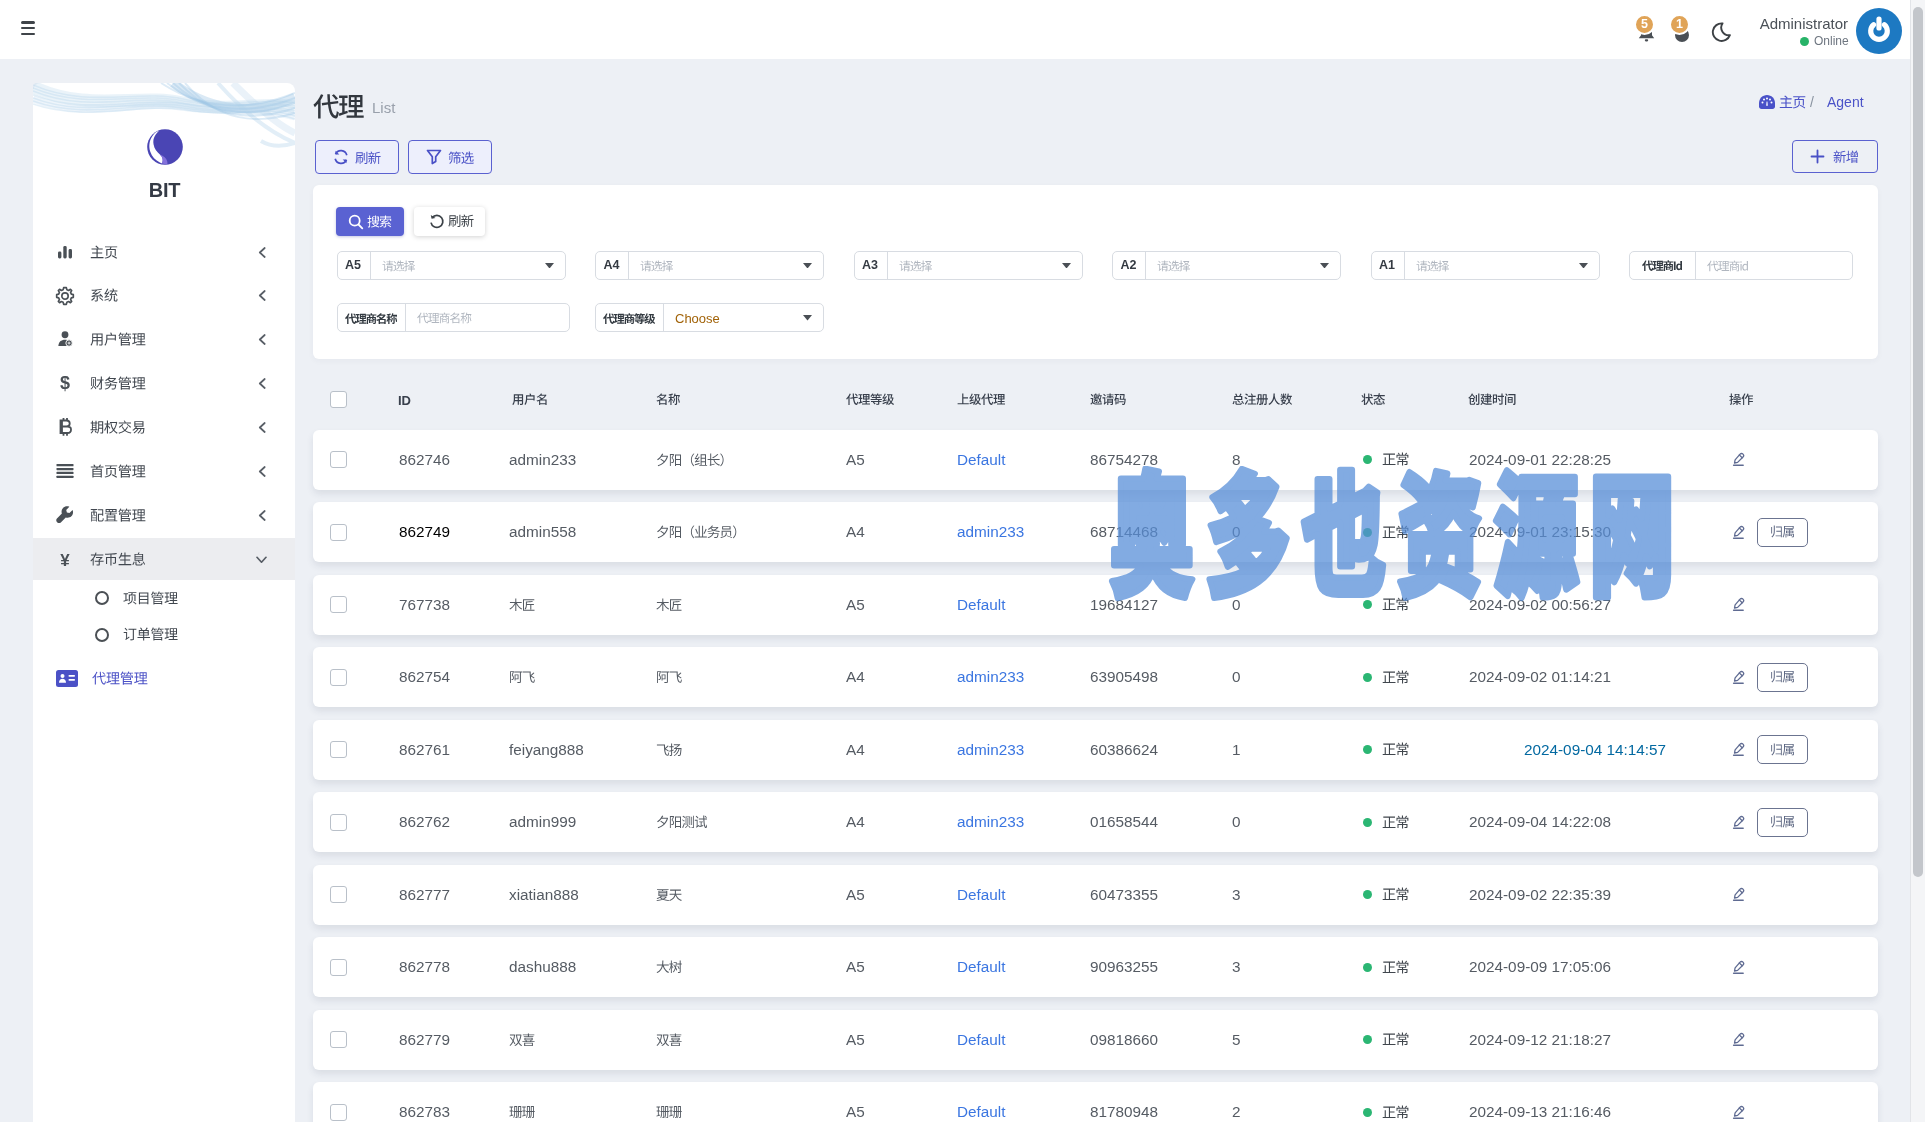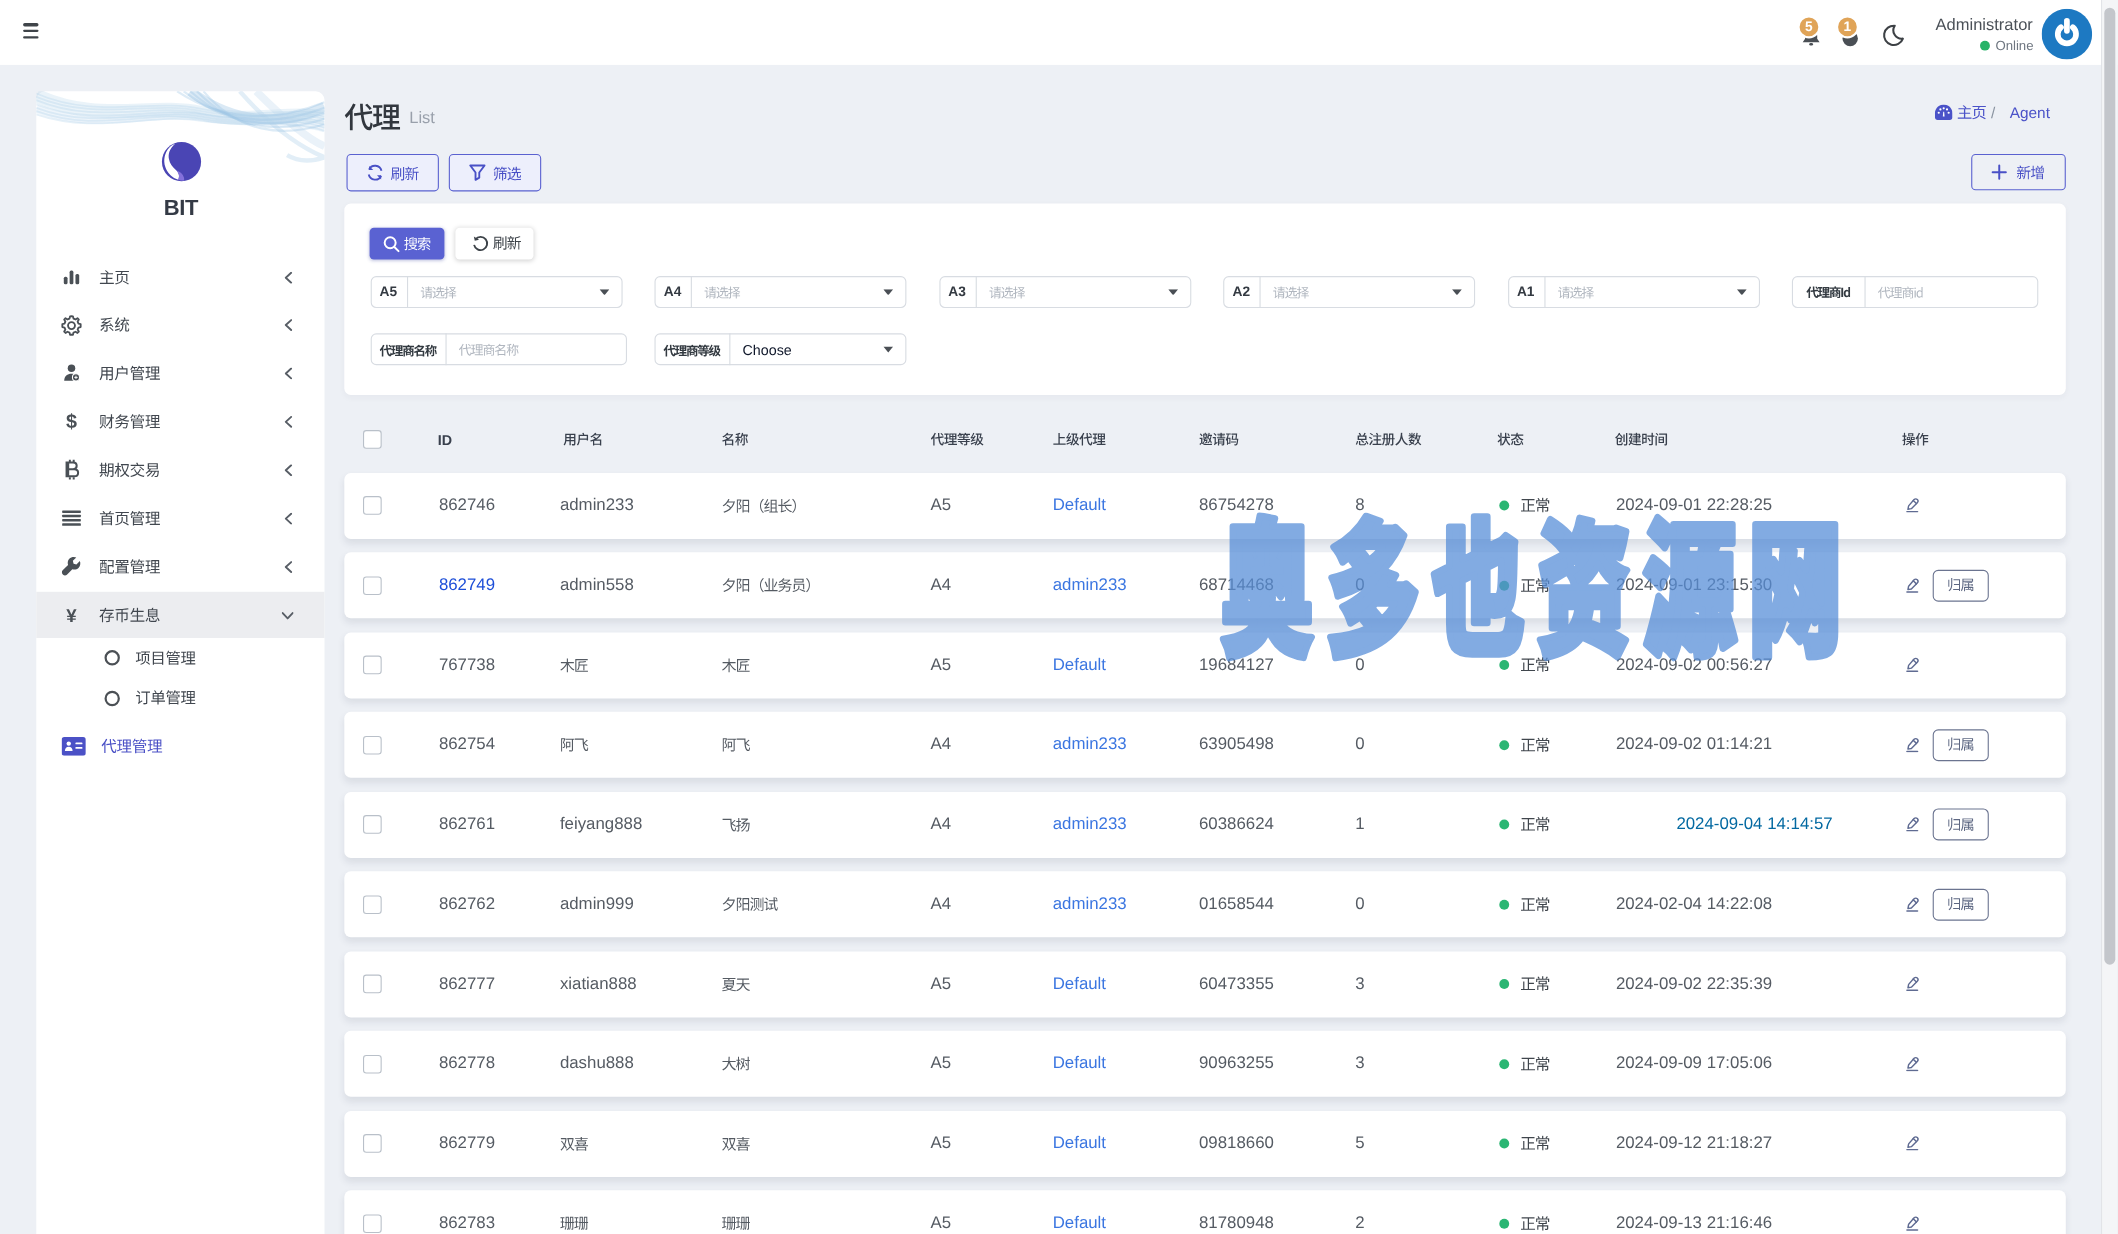--- a/index.html
+++ b/index.html
@@ -303,21 +303,21 @@
       <path transform="translate(0.0,10.0)" d="M8.2 -9C8.8 -8.4 9.4 -7.6 9.7 -7.1L10.8 -7.8C10.5 -8.3 9.8 -9.1 9.2 -9.6ZM6 -9.5C6 -8.3 6.1 -7.2 6.2 -6.1L3.9 -5.8L4.1 -4.5L6.3 -4.8C6.7 -1.3 7.6 0.8 9.6 1C10.2 1 10.8 0.5 11.1 -1.7C10.9 -1.8 10.3 -2.2 10 -2.5C9.9 -1.2 9.8 -0.6 9.5 -0.7C8.6 -0.8 8 -2.5 7.7 -5L11 -5.5L10.8 -6.8L7.5 -6.3C7.5 -7.3 7.4 -8.4 7.4 -9.5ZM3.2 -9.6C2.5 -7.9 1.3 -6.2 0.1 -5.1C0.3 -4.8 0.7 -4.1 0.9 -3.7C1.3 -4.1 1.7 -4.5 2.1 -5V1H3.5V-7.1C3.9 -7.8 4.3 -8.5 4.5 -9.2Z M16.2 -6H17.3V-5H16.2ZM18.5 -6H19.6V-5H18.5ZM16.2 -8H17.3V-7.1H16.2ZM18.5 -8H19.6V-7.1H18.5ZM14.1 -0.6V0.7H21.4V-0.6H18.6V-1.7H21V-2.9H18.6V-3.9H20.9V-9.2H14.9V-3.9H17.2V-2.9H14.8V-1.7H17.2V-0.6ZM10.6 -1.4 10.9 -0C12 -0.4 13.4 -0.8 14.6 -1.3L14.4 -2.6L13.3 -2.2V-4.5H14.3V-5.7H13.3V-7.8H14.5V-9H10.7V-7.8H12V-5.7H10.8V-4.5H12V-1.8Z M29.6 -5V-3.6C29.2 -4 28.4 -4.5 27.8 -5ZM25.4 -9.4 25.8 -8.6H21.2V-7.4H24.3L23.6 -7.2C23.8 -6.9 24 -6.4 24.1 -6.1H21.8V1H23.1V-5H25.1C24.6 -4.5 23.8 -4 23.1 -3.7C23.3 -3.4 23.5 -2.8 23.6 -2.5L24 -2.8V0.1H25.2V-0.4H28.5V-3C28.7 -2.8 28.8 -2.7 28.9 -2.6L29.6 -3.3V-0.3C29.6 -0.1 29.6 -0 29.4 -0C29.2 -0 28.5 -0 28 -0C28.1 0.2 28.3 0.7 28.4 1C29.3 1 29.9 1 30.3 0.8C30.7 0.6 30.9 0.4 30.9 -0.3V-6.1H28.5C28.7 -6.4 29 -6.8 29.2 -7.2L28 -7.4H31.4V-8.6H27.3C27.2 -9 27 -9.4 26.8 -9.7ZM24.7 -6.1 25.5 -6.3C25.4 -6.6 25.1 -7.1 24.9 -7.4H27.7C27.6 -7 27.4 -6.5 27.1 -6.1ZM26.8 -4.3C27.2 -4 27.8 -3.6 28.2 -3.2H24.6C25.1 -3.6 25.7 -4.1 26 -4.5L25.1 -5H27.4ZM25.2 -2.2H27.4V-1.3H25.2Z M33.6 -5.7C34 -5.4 34.5 -5 35 -4.6C33.8 -4 32.5 -3.6 31.2 -3.3C31.5 -3 31.8 -2.4 31.9 -2.1C32.5 -2.2 33.1 -2.3 33.6 -2.5V1H35V0.5H39.3V1H40.7V-4.1H37C38.6 -5.1 39.9 -6.4 40.7 -8.1L39.7 -8.6L39.5 -8.6H36.1C36.4 -8.8 36.6 -9.1 36.8 -9.4L35.3 -9.7C34.6 -8.7 33.3 -7.5 31.4 -6.7C31.7 -6.5 32.2 -6 32.4 -5.6C33.4 -6.1 34.2 -6.7 34.9 -7.3H38.6C38 -6.5 37.2 -5.8 36.3 -5.3C35.8 -5.7 35.2 -6.2 34.7 -6.5ZM39.3 -0.7H35V-2.9H39.3Z M46.7 -5.1C46.5 -3.7 46.1 -2.3 45.5 -1.5C45.8 -1.3 46.3 -1 46.6 -0.8C47.2 -1.8 47.7 -3.3 47.9 -4.9ZM50 -4.9C50.5 -3.6 50.9 -2 51 -0.9L52.3 -1.3C52.1 -2.4 51.7 -4 51.2 -5.2ZM47.1 -9.7C46.9 -8.4 46.4 -7 45.8 -6.1V-6.5H44.5V-8.1C45 -8.2 45.5 -8.4 46 -8.5L45.3 -9.6C44.3 -9.2 42.9 -8.9 41.7 -8.7C41.8 -8.4 42 -7.9 42 -7.6C42.4 -7.7 42.8 -7.8 43.2 -7.8V-6.5H41.7V-5.2H43.1C42.7 -4.1 42 -2.9 41.4 -2.1C41.6 -1.8 41.9 -1.3 42 -0.9C42.5 -1.5 42.9 -2.3 43.2 -3.1V1H44.5V-3.6C44.8 -3.1 45 -2.7 45.2 -2.3L45.9 -3.4C45.7 -3.7 44.8 -4.7 44.5 -4.9V-5.2H45.8V-5.7C46.1 -5.6 46.5 -5.3 46.7 -5.1C47 -5.6 47.4 -6.3 47.7 -7H48.4V-0.5C48.4 -0.3 48.3 -0.3 48.2 -0.3C48 -0.3 47.5 -0.3 47 -0.3C47.2 0 47.4 0.6 47.5 1C48.2 1 48.8 0.9 49.2 0.7C49.6 0.5 49.7 0.2 49.7 -0.5V-7H50.7C50.5 -6.7 50.3 -6.3 50.2 -6L51.4 -5.7C51.7 -6.4 52 -7.3 52.3 -8.1L51.4 -8.3L51.2 -8.3H48.1C48.2 -8.7 48.3 -9 48.4 -9.4Z" fill="#333a41"></path>
     </svg></div>
 <div style="position:absolute;left:417.0px;top:312.1px;line-height:0"><svg width="55" height="14" viewBox="0 0 55 14">
       <path transform="translate(0.0,10.4)" d="M8.4 -9.2C9.1 -8.6 10 -7.8 10.3 -7.3L11 -7.8C10.6 -8.3 9.8 -9.1 9.1 -9.7ZM6.5 -9.7C6.5 -8.5 6.6 -7.3 6.7 -6.2L3.8 -5.9L4 -5L6.8 -5.4C7.2 -1.7 8.2 0.8 10.1 0.9C10.8 1 11.2 0.4 11.5 -1.7C11.3 -1.8 10.9 -2 10.8 -2.2C10.6 -0.8 10.5 -0.1 10.1 -0.1C8.9 -0.2 8.1 -2.4 7.7 -5.5L11.3 -5.9L11.1 -6.8L7.6 -6.3C7.5 -7.4 7.4 -8.5 7.4 -9.7ZM3.7 -9.8C2.9 -7.9 1.6 -6.1 0.2 -5C0.4 -4.8 0.7 -4.3 0.8 -4.1C1.3 -4.6 1.8 -5.2 2.3 -5.8V0.9H3.3V-7.1C3.7 -7.9 4.2 -8.7 4.5 -9.5Z M16.4 -6.4H18.2V-4.8H16.4ZM19 -6.4H20.8V-4.8H19ZM16.4 -8.6H18.2V-7.1H16.4ZM19 -8.6H20.8V-7.1H19ZM14.6 -0.3V0.6H22.2V-0.3H19.1V-1.9H21.8V-2.7H19.1V-4.1H21.6V-9.4H15.6V-4.1H18.2V-2.7H15.5V-1.9H18.2V-0.3ZM11.2 -1.2 11.4 -0.3C12.5 -0.6 13.8 -1.1 15.1 -1.5L15 -2.4L13.7 -1.9V-4.9H14.8V-5.7H13.7V-8.3H15V-9.1H11.3V-8.3H12.8V-5.7H11.5V-4.9H12.8V-1.7C12.2 -1.5 11.7 -1.3 11.2 -1.2Z M24.8 -7.6C25.1 -7.2 25.4 -6.6 25.6 -6.2L26.4 -6.5C26.2 -6.9 25.9 -7.4 25.6 -7.9ZM28.2 -4.8C29 -4.2 30 -3.4 30.5 -3L31.1 -3.6C30.5 -4 29.5 -4.8 28.7 -5.3ZM26.3 -5.2C25.7 -4.6 24.9 -4 24.2 -3.6C24.3 -3.4 24.5 -3 24.6 -2.9C25.4 -3.4 26.3 -4.2 26.9 -4.9ZM29.4 -7.8C29.2 -7.3 28.8 -6.7 28.5 -6.2H23V0.9H23.8V-5.4H31.2V-0C31.2 0.1 31.2 0.2 31 0.2C30.8 0.2 30.1 0.2 29.4 0.2C29.5 0.4 29.6 0.7 29.6 0.9C30.6 0.9 31.2 0.9 31.6 0.8C31.9 0.6 32 0.4 32 -0V-6.2H29.4C29.7 -6.6 30 -7.1 30.3 -7.6ZM25.3 -3.3V-0H26.1V-0.6H29.6V-3.3ZM26.1 -2.6H28.9V-1.2H26.1ZM26.8 -9.7C27 -9.4 27.1 -9 27.3 -8.6H22.3V-7.9H32.7V-8.6H28.2C28.1 -9 27.9 -9.5 27.7 -10Z M35.5 -6.2C36.1 -5.8 36.8 -5.3 37.3 -4.8C35.9 -4.1 34.4 -3.5 33 -3.2C33.1 -3 33.3 -2.6 33.4 -2.4C34.1 -2.6 34.7 -2.7 35.4 -3V0.9H36.3V0.3H41.5V0.9H42.4V-4H37.7C39.7 -5.1 41.4 -6.5 42.4 -8.4L41.8 -8.8L41.6 -8.7H37.4C37.7 -9.1 38 -9.4 38.2 -9.7L37.2 -9.9C36.5 -8.8 35.1 -7.5 33.2 -6.6C33.4 -6.4 33.7 -6.1 33.8 -5.9C35 -6.5 35.9 -7.2 36.7 -7.9H41C40.4 -6.9 39.3 -6 38.1 -5.3C37.6 -5.7 36.8 -6.3 36.2 -6.7ZM41.5 -0.5H36.3V-3.2H41.5Z M49.2 -5.3C49 -3.8 48.5 -2.4 47.8 -1.4C48 -1.3 48.4 -1.1 48.5 -1C49.2 -2 49.7 -3.6 50.1 -5.2ZM52.4 -5.2C52.9 -3.9 53.4 -2.2 53.6 -1.1L54.4 -1.3C54.2 -2.4 53.7 -4.1 53.2 -5.4ZM49.5 -9.9C49.2 -8.4 48.7 -6.9 48 -5.9V-6.5H46.5V-8.6C47.1 -8.8 47.6 -8.9 48 -9.1L47.5 -9.8C46.6 -9.4 45.2 -9.1 43.9 -8.9C44 -8.7 44.2 -8.4 44.2 -8.2C44.7 -8.3 45.2 -8.3 45.7 -8.4V-6.5H43.8V-5.7H45.6C45.1 -4.3 44.3 -2.8 43.6 -2C43.7 -1.8 43.9 -1.4 44 -1.2C44.6 -1.9 45.2 -3.1 45.7 -4.3V1H46.5V-4.4C46.9 -3.8 47.3 -3.2 47.5 -2.8L48 -3.5C47.8 -3.8 46.8 -4.9 46.5 -5.3V-5.7H47.9L47.8 -5.6C48.1 -5.5 48.4 -5.3 48.6 -5.2C49 -5.8 49.4 -6.6 49.7 -7.5H50.9V-0.1C50.9 0 50.9 0.1 50.7 0.1C50.6 0.1 50 0.1 49.5 0.1C49.6 0.3 49.7 0.7 49.8 0.9C50.5 0.9 51 0.9 51.4 0.7C51.7 0.6 51.8 0.4 51.8 -0.1V-7.5H53.4C53.2 -7.1 53 -6.6 52.8 -6.2L53.5 -6C53.9 -6.7 54.2 -7.5 54.5 -8.2L53.9 -8.4L53.8 -8.3H50C50.1 -8.8 50.2 -9.3 50.3 -9.7Z" fill="#b0b6bf"></path>
     </svg></div>
 <div style="position:absolute;left:595px;top:303px;width:229px;height:29px;box-sizing:border-box;border:1px solid #d8dce2;border-radius:5px;background:#fff"></div>
 <div style="position:absolute;left:663px;top:303px;width:1px;height:29px;background:#d8dce2"></div>
 <div style="position:absolute;left:603.0px;top:312.5px;line-height:0"><svg width="52" height="14" viewBox="0 0 52 14">
       <path transform="translate(0.0,10.0)" d="M8.2 -9C8.8 -8.4 9.4 -7.6 9.7 -7.1L10.8 -7.8C10.5 -8.3 9.8 -9.1 9.2 -9.6ZM6 -9.5C6 -8.3 6.1 -7.2 6.2 -6.1L3.9 -5.8L4.1 -4.5L6.3 -4.8C6.7 -1.3 7.6 0.8 9.6 1C10.2 1 10.8 0.5 11.1 -1.7C10.9 -1.8 10.3 -2.2 10 -2.5C9.9 -1.2 9.8 -0.6 9.5 -0.7C8.6 -0.8 8 -2.5 7.7 -5L11 -5.5L10.8 -6.8L7.5 -6.3C7.5 -7.3 7.4 -8.4 7.4 -9.5ZM3.2 -9.6C2.5 -7.9 1.3 -6.2 0.1 -5.1C0.3 -4.8 0.7 -4.1 0.9 -3.7C1.3 -4.1 1.7 -4.5 2.1 -5V1H3.5V-7.1C3.9 -7.8 4.3 -8.5 4.5 -9.2Z M16.2 -6H17.3V-5H16.2ZM18.5 -6H19.6V-5H18.5ZM16.2 -8H17.3V-7.1H16.2ZM18.5 -8H19.6V-7.1H18.5ZM14.1 -0.6V0.7H21.4V-0.6H18.6V-1.7H21V-2.9H18.6V-3.9H20.9V-9.2H14.9V-3.9H17.2V-2.9H14.8V-1.7H17.2V-0.6ZM10.6 -1.4 10.9 -0C12 -0.4 13.4 -0.8 14.6 -1.3L14.4 -2.6L13.3 -2.2V-4.5H14.3V-5.7H13.3V-7.8H14.5V-9H10.7V-7.8H12V-5.7H10.8V-4.5H12V-1.8Z M29.6 -5V-3.6C29.2 -4 28.4 -4.5 27.8 -5ZM25.4 -9.4 25.8 -8.6H21.2V-7.4H24.3L23.6 -7.2C23.8 -6.9 24 -6.4 24.1 -6.1H21.8V1H23.1V-5H25.1C24.6 -4.5 23.8 -4 23.1 -3.7C23.3 -3.4 23.5 -2.8 23.6 -2.5L24 -2.8V0.1H25.2V-0.4H28.5V-3C28.7 -2.8 28.8 -2.7 28.9 -2.6L29.6 -3.3V-0.3C29.6 -0.1 29.6 -0 29.4 -0C29.2 -0 28.5 -0 28 -0C28.1 0.2 28.3 0.7 28.4 1C29.3 1 29.9 1 30.3 0.8C30.7 0.6 30.9 0.4 30.9 -0.3V-6.1H28.5C28.7 -6.4 29 -6.8 29.2 -7.2L28 -7.4H31.4V-8.6H27.3C27.2 -9 27 -9.4 26.8 -9.7ZM24.7 -6.1 25.5 -6.3C25.4 -6.6 25.1 -7.1 24.9 -7.4H27.7C27.6 -7 27.4 -6.5 27.1 -6.1ZM26.8 -4.3C27.2 -4 27.8 -3.6 28.2 -3.2H24.6C25.1 -3.6 25.7 -4.1 26 -4.5L25.1 -5H27.4ZM25.2 -2.2H27.4V-1.3H25.2Z M33.3 -1.2C34 -0.7 34.7 0 35.1 0.5L36.1 -0.3C35.8 -0.7 35.3 -1.2 34.7 -1.6H38.1V-0.4C38.1 -0.3 38.1 -0.2 37.9 -0.2C37.7 -0.2 37 -0.2 36.4 -0.3C36.6 0.1 36.9 0.6 36.9 1C37.8 1 38.4 1 38.9 0.8C39.4 0.6 39.5 0.3 39.5 -0.4V-1.6H41.5V-2.8H39.5V-3.5H41.8V-4.6H37.3V-5.3H40.8V-6.4H37.3V-6.9C37.5 -7.1 37.8 -7.4 38 -7.7H38.4C38.7 -7.3 39 -6.9 39.1 -6.5L40.3 -7C40.2 -7.2 40.1 -7.5 39.9 -7.7H41.8V-8.9H38.6C38.7 -9.1 38.8 -9.3 38.8 -9.5L37.5 -9.8C37.3 -9.1 36.9 -8.5 36.5 -7.9V-8.9H34L34.2 -9.4L32.9 -9.8C32.5 -8.8 31.8 -7.8 31.1 -7.2C31.4 -7 32 -6.7 32.2 -6.4C32.6 -6.8 33 -7.2 33.3 -7.7H33.4C33.6 -7.3 33.9 -6.9 34 -6.5L35.1 -7C35 -7.2 34.9 -7.5 34.8 -7.7H36.3C36.2 -7.6 36 -7.5 35.9 -7.4C36.1 -7.3 36.3 -7.1 36.6 -7H35.9V-6.4H32.5V-5.3H35.9V-4.6H31.4V-3.5H38.1V-2.8H31.8V-1.6H33.9Z M41.6 -0.9 42 0.5C43 0.1 44.4 -0.5 45.6 -1C45.4 -0.6 45.1 -0.1 44.8 0.2C45.1 0.4 45.7 0.8 46 1.1C46.8 -0 47.3 -1.4 47.7 -3.1C48 -2.5 48.3 -1.9 48.7 -1.5C48.1 -0.8 47.5 -0.4 46.8 0C47 0.2 47.5 0.7 47.7 1C48.4 0.7 49 0.2 49.5 -0.4C50.1 0.1 50.8 0.6 51.5 1C51.7 0.6 52.1 0.1 52.4 -0.1C51.6 -0.5 51 -0.9 50.4 -1.5C51.1 -2.6 51.7 -4.1 52 -5.8L51.2 -6.1L50.9 -6.1H50.3C50.5 -7 50.8 -8 51 -9H45.8V-7.7H46.9C46.8 -5.2 46.5 -3 45.8 -1.3L45.5 -2.3C44.1 -1.7 42.6 -1.2 41.6 -0.9ZM48.2 -7.7H49.4C49.1 -6.7 48.8 -5.6 48.6 -4.9H50.5C50.2 -4 49.9 -3.2 49.5 -2.5C48.9 -3.3 48.4 -4.3 48 -5.3C48.1 -6.1 48.2 -6.9 48.2 -7.7ZM41.8 -4.7C42 -4.8 42.3 -4.9 43.4 -5C43 -4.4 42.6 -4 42.4 -3.8C42 -3.3 41.8 -3.1 41.5 -3C41.6 -2.7 41.8 -2.1 41.9 -1.8C42.2 -2 42.7 -2.2 45.6 -3.1C45.6 -3.4 45.5 -3.9 45.6 -4.2L43.9 -3.8C44.6 -4.7 45.3 -5.7 45.9 -6.7L44.8 -7.4C44.6 -7 44.3 -6.6 44.1 -6.2L43.1 -6.1C43.8 -7 44.4 -8.1 44.8 -9.2L43.6 -9.8C43.2 -8.4 42.4 -7 42.1 -6.6C41.8 -6.3 41.7 -6 41.4 -6C41.6 -5.6 41.8 -5 41.8 -4.7Z" fill="#333a41"></path>
     </svg></div>
-<div style="position:absolute;left:675.0px;top:318.0px;transform:translateY(-50%);font:400 13px 'Liberation Sans',sans-serif;color:#0f172a;white-space:nowrap">Choose</div>
+<div style="position:absolute;left:675.0px;top:318.0px;transform:translateY(-50%);font:400 13px 'Liberation Sans',sans-serif;color:#a16207;white-space:nowrap">Choose</div>
 <svg style="position:absolute;left:803px;top:315.0px" width="9" height="5.5" viewBox="0 0 9 5.5">
     <path d="M0 0 L9 0 L4.5 5.5 Z" fill="#4a4f55"></path>
   </svg>
 <div style="position:absolute;left:330px;top:391.0px;width:17px;height:17px;box-sizing:border-box;border:1.5px solid #b9c0c9;border-radius:3px;background:#fff"></div>
 <div style="position:absolute;left:398.0px;top:399.5px;transform:translateY(-50%);font:700 13px 'Liberation Sans',sans-serif;color:#39404d;white-space:nowrap">ID</div>
 <div style="position:absolute;left:512.0px;top:393.1px;line-height:0"><svg width="37" height="15" viewBox="0 0 37 15">
       <path transform="translate(0.0,10.9)" d="M1.8 -9.6V-5.1C1.8 -3.4 1.7 -1.2 0.3 0.3C0.6 0.5 1.1 0.9 1.3 1.1C2.2 0.1 2.6 -1.3 2.8 -2.7H5.7V0.9H6.9V-2.7H9.9V-0.4C9.9 -0.2 9.8 -0.1 9.6 -0.1C9.4 -0.1 8.5 -0.1 7.7 -0.2C7.9 0.1 8.1 0.7 8.1 1C9.3 1 10 1 10.5 0.8C10.9 0.6 11.1 0.2 11.1 -0.4V-9.6ZM3 -8.5H5.7V-6.7H3ZM9.9 -8.5V-6.7H6.9V-8.5ZM3 -5.6H5.7V-3.8H3C3 -4.3 3 -4.7 3 -5.1ZM9.9 -5.6V-3.8H6.9V-5.6Z M15.2 -7.5H21.4V-5.2H15.2L15.2 -5.8ZM17.3 -10.2C17.6 -9.7 17.9 -9.1 18 -8.6H14V-5.8C14 -4 13.8 -1.4 12.4 0.4C12.7 0.5 13.2 0.9 13.4 1.1C14.6 -0.3 15 -2.3 15.1 -4.1H21.4V-3.4H22.6V-8.6H18.6L19.2 -8.8C19.1 -9.3 18.8 -10 18.5 -10.5Z M27.1 -6.4C27.7 -6 28.3 -5.5 28.9 -5C27.5 -4.3 26 -3.8 24.5 -3.5C24.7 -3.2 25 -2.7 25.1 -2.4C25.7 -2.6 26.4 -2.8 27.1 -3V1H28.2V0.4H33.4V1H34.6V-4.3H30.1C32 -5.4 33.6 -6.9 34.5 -8.8L33.7 -9.3L33.5 -9.2H29.5C29.8 -9.6 30 -9.9 30.2 -10.2L28.9 -10.5C28.2 -9.3 26.8 -8 24.7 -7.1C25 -6.9 25.4 -6.4 25.6 -6.2C26.7 -6.8 27.6 -7.4 28.5 -8.2H32.8C32.1 -7.2 31.1 -6.3 30 -5.6C29.4 -6.1 28.6 -6.7 28 -7.1ZM33.4 -0.6H28.2V-3.3H33.4Z" fill="#39404d"></path>
     </svg></div>
 <div style="position:absolute;left:656.0px;top:393.1px;line-height:0"><svg width="25" height="15" viewBox="0 0 25 15">
       <path transform="translate(0.0,10.9)" d="M3.1 -6.4C3.7 -6 4.3 -5.5 4.9 -5C3.5 -4.3 2 -3.8 0.5 -3.5C0.7 -3.2 1 -2.7 1.1 -2.4C1.7 -2.6 2.4 -2.8 3.1 -3V1H4.2V0.4H9.4V1H10.6V-4.3H6.1C8 -5.4 9.6 -6.9 10.5 -8.8L9.7 -9.3L9.5 -9.2H5.5C5.8 -9.6 6 -9.9 6.2 -10.2L4.9 -10.5C4.2 -9.3 2.8 -8 0.7 -7.1C1 -6.9 1.4 -6.4 1.6 -6.2C2.7 -6.8 3.6 -7.4 4.5 -8.2H8.8C8.1 -7.2 7.1 -6.3 6 -5.6C5.4 -6.1 4.6 -6.7 4 -7.1ZM9.4 -0.6H4.2V-3.3H9.4Z M18.2 -5.6C17.9 -4 17.5 -2.5 16.8 -1.5C17 -1.4 17.5 -1.1 17.7 -0.9C18.4 -2 18.9 -3.7 19.3 -5.4ZM21.7 -5.4C22.2 -4 22.7 -2.2 22.8 -1.1L23.9 -1.4C23.7 -2.6 23.2 -4.3 22.7 -5.7ZM18.5 -10.4C18.2 -8.9 17.7 -7.4 17 -6.4V-6.9H15.5V-8.9C16.1 -9.1 16.7 -9.3 17.1 -9.4L16.5 -10.4C15.5 -10 14 -9.6 12.7 -9.4C12.8 -9.1 12.9 -8.7 13 -8.5C13.5 -8.5 13.9 -8.6 14.4 -8.7V-6.9H12.6V-5.8H14.3C13.8 -4.5 13.1 -3 12.3 -2.2C12.5 -1.9 12.8 -1.5 12.9 -1.1C13.4 -1.8 14 -2.9 14.4 -4V1.1H15.5V-4.3C15.9 -3.8 16.3 -3.1 16.4 -2.8L17.1 -3.7C16.9 -4 15.8 -5.1 15.5 -5.5V-5.8H17V-6C17.3 -5.9 17.6 -5.6 17.8 -5.5C18.2 -6.1 18.6 -6.9 19 -7.8H20V-0.3C20 -0.1 19.9 -0.1 19.8 -0.1C19.6 -0.1 19 -0.1 18.5 -0.1C18.7 0.2 18.8 0.7 18.9 1C19.7 1 20.2 1 20.6 0.8C21 0.6 21.1 0.3 21.1 -0.3V-7.8H22.5C22.3 -7.4 22.1 -6.9 21.9 -6.5L22.9 -6.2C23.3 -7 23.7 -7.9 24 -8.7L23.2 -8.9L23 -8.9H19.3C19.4 -9.3 19.6 -9.8 19.6 -10.2Z" fill="#39404d"></path>
@@ -361,21 +361,21 @@
 <div style="position:absolute;left:1469.0px;top:459.5px;transform:translateY(-50%);font:400 15.3px 'Liberation Sans',sans-serif;color:#555b63;white-space:nowrap">2024-09-01 22:28:25</div>
 <div style="position:absolute;left:1732px;top:452.0px;line-height:0"><svg width="13" height="14" viewBox="0 0 13 14">
       <g fill="none" stroke="#5f6b92" stroke-width="1.3" stroke-linejoin="round" stroke-linecap="round">
 <path d="M3.1 7.9 L2.5 11 L5.6 10.4 L11 5 C11.8 4.2 11.8 2.9 11 2.1 C10.2 1.3 8.9 1.3 8.1 2.1 Z"></path>
 <path d="M7.3 2.9 L10.2 5.8"></path>
       </g>
 <line x1="1.6" y1="13.2" x2="11.2" y2="13.2" stroke="#5f6b92" stroke-width="1.4" stroke-linecap="round"></line>
     </svg></div>
 <div style="position:absolute;left:313px;top:502.0px;width:1565px;height:60px;background:#fff;border-radius:6px;box-shadow:0 4px 7px rgba(50,60,90,0.10)"></div>
 <div style="position:absolute;left:330px;top:523.5px;width:17px;height:17px;box-sizing:border-box;border:1.5px solid #b9c0c9;border-radius:3px;background:#fff"></div>
-<div style="position:absolute;left:399.0px;top:532.0px;transform:translateY(-50%);font:400 15.3px 'Liberation Sans',sans-serif;color:#1d4ed8;white-space:nowrap">862749</div>
+<div style="position:absolute;left:399.0px;top:532.0px;transform:translateY(-50%);font:400 15.3px 'Liberation Sans',sans-serif;color:#000000;white-space:nowrap">862749</div>
 <div style="position:absolute;left:509.0px;top:532.0px;transform:translateY(-50%);font:400 15.3px 'Liberation Sans',sans-serif;color:#555b63;white-space:nowrap">admin558</div>
 <div style="position:absolute;left:656.0px;top:525.0px;line-height:0"><svg width="89" height="16" viewBox="0 0 89 16">
       <path transform="translate(0.0,12.0)" d="M4.3 -5.6C5.4 -4.9 6.8 -3.9 7.6 -3.1C6 -1.5 3.9 -0.4 1.7 0.2C1.9 0.4 2.2 0.9 2.3 1.2C6.8 -0.2 10.7 -3.3 12.1 -9L11.4 -9.3L11.2 -9.2H6.2C6.6 -9.8 6.9 -10.5 7.2 -11.1L6.1 -11.4C5 -8.9 3.2 -6.8 1 -5.4C1.3 -5.2 1.8 -4.9 1.9 -4.7C3.3 -5.6 4.5 -6.8 5.5 -8.2H10.8C10.2 -6.5 9.4 -5.1 8.4 -3.9C7.5 -4.7 6.1 -5.6 5 -6.3Z M19 -10.6V1H20V-0.1H24V0.9H25V-10.6ZM20 -1V-5H24V-1ZM20 -6V-9.6H24V-6ZM13.9 -10.9V1.1H14.8V-9.9H16.9C16.6 -9 16 -7.8 15.5 -6.9C16.8 -5.8 17.1 -4.9 17.2 -4.1C17.2 -3.7 17.1 -3.3 16.8 -3.2C16.6 -3.1 16.5 -3 16.2 -3C16 -3 15.6 -3 15.2 -3.1C15.4 -2.8 15.4 -2.4 15.5 -2.1C15.9 -2.1 16.3 -2.1 16.6 -2.1C17 -2.2 17.2 -2.3 17.5 -2.4C17.9 -2.7 18.1 -3.3 18.1 -4C18.1 -4.9 17.8 -5.9 16.5 -7C17.1 -8 17.7 -9.4 18.2 -10.5L17.6 -10.9L17.4 -10.9Z M34.9 -5.2C34.9 -2.5 35.9 -0.4 37.6 1.3L38.4 0.9C36.8 -0.7 35.8 -2.7 35.8 -5.2C35.8 -7.6 36.8 -9.6 38.4 -11.2L37.6 -11.6C35.9 -10 34.9 -7.8 34.9 -5.2Z M49.7 -8.3C49.2 -6.8 48.2 -4.8 47.5 -3.5L48.3 -3.1C49.1 -4.4 50 -6.2 50.6 -7.8ZM39.2 -8C39.9 -6.5 40.7 -4.4 41.1 -3.2L42.1 -3.6C41.7 -4.8 40.9 -6.8 40.2 -8.3ZM46.1 -11.2V-0.6H43.8V-11.3H42.7V-0.6H38.9V0.4H50.9V-0.6H47.1V-11.2Z M56.9 -5.2C56.8 -4.7 56.7 -4.2 56.6 -3.8H52.5V-2.9H56.3C55.5 -1.2 54 -0.3 51.6 0.2C51.8 0.4 52 0.8 52.1 1.1C54.8 0.4 56.5 -0.7 57.4 -2.9H61.5C61.3 -1.1 61 -0.3 60.7 -0.1C60.6 0.1 60.4 0.1 60.1 0.1C59.8 0.1 58.9 0.1 58 -0C58.2 0.2 58.3 0.6 58.4 0.9C59.2 0.9 60 1 60.4 0.9C60.9 0.9 61.2 0.8 61.5 0.6C62 0.1 62.3 -0.9 62.6 -3.4C62.6 -3.5 62.6 -3.8 62.6 -3.8H57.7C57.8 -4.2 57.9 -4.7 57.9 -5.1ZM60.9 -9.2C60.1 -8.3 59 -7.7 57.7 -7.2C56.6 -7.6 55.8 -8.2 55.2 -9L55.4 -9.2ZM56 -11.4C55.3 -10.3 53.9 -8.9 52 -7.9C52.2 -7.7 52.5 -7.3 52.7 -7.1C53.4 -7.5 54 -7.9 54.5 -8.4C55.1 -7.7 55.8 -7.2 56.6 -6.8C54.9 -6.2 53.2 -5.9 51.4 -5.8C51.6 -5.5 51.8 -5.1 51.8 -4.9C53.8 -5.1 55.9 -5.5 57.7 -6.2C59.3 -5.6 61.2 -5.2 63.3 -5C63.4 -5.3 63.7 -5.7 63.9 -5.9C62 -6 60.3 -6.3 58.9 -6.7C60.4 -7.5 61.7 -8.4 62.5 -9.7L61.9 -10.1L61.7 -10H56.2C56.5 -10.4 56.8 -10.8 57.1 -11.2Z M67.1 -9.9H73.5V-8.4H67.1ZM66.1 -10.8V-7.5H74.6V-10.8ZM69.7 -4.4V-3.2C69.7 -2.1 69.3 -0.7 64.4 0.3C64.6 0.5 64.9 0.9 65.1 1.1C70.2 0 70.8 -1.8 70.8 -3.2V-4.4ZM70.7 -0.9C72.4 -0.3 74.6 0.6 75.7 1.1L76.2 0.3C75.1 -0.3 72.8 -1.1 71.2 -1.6ZM65.6 -6.3V-1.3H66.7V-5.3H74.1V-1.3H75.1V-6.3Z M80.3 -5.2C80.3 -7.8 79.3 -10 77.6 -11.6L76.8 -11.2C78.4 -9.6 79.4 -7.6 79.4 -5.2C79.4 -2.7 78.4 -0.7 76.8 0.9L77.6 1.3C79.3 -0.4 80.3 -2.5 80.3 -5.2Z" fill="#555b63"></path>
     </svg></div>
 <div style="position:absolute;left:846.0px;top:532.0px;transform:translateY(-50%);font:400 15.3px 'Liberation Sans',sans-serif;color:#555b63;white-space:nowrap">A4</div>
 <div style="position:absolute;left:957.0px;top:532.0px;transform:translateY(-50%);font:400 15.3px 'Liberation Sans',sans-serif;color:#3b76e1;white-space:nowrap">admin233</div>
 <div style="position:absolute;left:1090.0px;top:532.0px;transform:translateY(-50%);font:400 15.3px 'Liberation Sans',sans-serif;color:#555b63;white-space:nowrap">68714468</div>
 <div style="position:absolute;left:1232.0px;top:532.0px;transform:translateY(-50%);font:400 15.3px 'Liberation Sans',sans-serif;color:#555b63;white-space:nowrap">0</div>
 <div style="position:absolute;left:1362.5px;top:527.5px;width:9px;height:9px;border-radius:50%;background:#2bb673"></div>
 <div style="position:absolute;left:1382.0px;top:524.5px;line-height:0"><svg width="27" height="17" viewBox="0 0 27 17">
@@ -482,21 +482,21 @@
       <path transform="translate(0.0,12.0)" d="M4.3 -5.6C5.4 -4.9 6.8 -3.9 7.6 -3.1C6 -1.5 3.9 -0.4 1.7 0.2C1.9 0.4 2.2 0.9 2.3 1.2C6.8 -0.2 10.7 -3.3 12.1 -9L11.4 -9.3L11.2 -9.2H6.2C6.6 -9.8 6.9 -10.5 7.2 -11.1L6.1 -11.4C5 -8.9 3.2 -6.8 1 -5.4C1.3 -5.2 1.8 -4.9 1.9 -4.7C3.3 -5.6 4.5 -6.8 5.5 -8.2H10.8C10.2 -6.5 9.4 -5.1 8.4 -3.9C7.5 -4.7 6.1 -5.6 5 -6.3Z M19 -10.6V1H20V-0.1H24V0.9H25V-10.6ZM20 -1V-5H24V-1ZM20 -6V-9.6H24V-6ZM13.9 -10.9V1.1H14.8V-9.9H16.9C16.6 -9 16 -7.8 15.5 -6.9C16.8 -5.8 17.1 -4.9 17.2 -4.1C17.2 -3.7 17.1 -3.3 16.8 -3.2C16.6 -3.1 16.5 -3 16.2 -3C16 -3 15.6 -3 15.2 -3.1C15.4 -2.8 15.4 -2.4 15.5 -2.1C15.9 -2.1 16.3 -2.1 16.6 -2.1C17 -2.2 17.2 -2.3 17.5 -2.4C17.9 -2.7 18.1 -3.3 18.1 -4C18.1 -4.9 17.8 -5.9 16.5 -7C17.1 -8 17.7 -9.4 18.2 -10.5L17.6 -10.9L17.4 -10.9Z M32 -1.3C32.7 -0.6 33.5 0.4 33.9 1L34.6 0.5C34.2 -0.1 33.3 -1 32.6 -1.6ZM29.6 -10.6V-2.1H30.4V-9.8H33.4V-2.1H34.2V-10.6ZM37.2 -11.2V-0.1C37.2 0.1 37.1 0.2 36.9 0.2C36.7 0.2 36.1 0.2 35.4 0.2C35.5 0.4 35.6 0.8 35.7 1C36.6 1 37.2 1 37.6 0.9C37.9 0.7 38 0.5 38 -0.1V-11.2ZM35.3 -10.2V-2.1H36.1V-10.2ZM31.5 -8.9V-4.1C31.5 -2.4 31.2 -0.7 28.9 0.4C29.1 0.6 29.3 0.9 29.4 1.1C31.9 -0.2 32.3 -2.2 32.3 -4.1V-8.9ZM26.5 -10.6C27.3 -10.1 28.2 -9.5 28.7 -9L29.3 -9.9C28.8 -10.3 27.8 -10.9 27.1 -11.3ZM25.9 -6.9C26.7 -6.5 27.7 -5.8 28.1 -5.4L28.8 -6.3C28.2 -6.7 27.2 -7.2 26.5 -7.6ZM26.2 0.4 27.1 0.9C27.7 -0.3 28.4 -2 28.9 -3.4L28 -4C27.5 -2.4 26.7 -0.7 26.2 0.4Z M39.7 -10.5C40.4 -9.9 41.3 -9.1 41.7 -8.5L42.4 -9.2C42 -9.8 41.1 -10.6 40.4 -11.2ZM48.7 -10.8C49.2 -10.2 49.9 -9.4 50.1 -8.9L50.9 -9.4C50.6 -9.9 49.9 -10.7 49.4 -11.3ZM38.8 -7.2V-6.2H40.7V-1.3C40.7 -0.7 40.3 -0.3 40 -0.1C40.2 0.1 40.4 0.5 40.5 0.7C40.7 0.5 41.1 0.2 43.4 -1.3C43.3 -1.5 43.2 -1.9 43.1 -2.2L41.6 -1.2V-7.2ZM47.2 -11.4 47.3 -8.6H42.8V-7.6H47.3C47.6 -2.5 48.2 1 49.9 1C50.4 1 51 0.5 51.3 -1.8C51.1 -1.9 50.6 -2.2 50.4 -2.4C50.4 -1 50.2 -0.3 49.9 -0.3C49.1 -0.3 48.6 -3.4 48.4 -7.6H51.1V-8.6H48.3C48.3 -9.5 48.3 -10.4 48.3 -11.4ZM43 -0.8 43.3 0.1C44.4 -0.2 45.9 -0.6 47.3 -1.1L47.2 -2L45.6 -1.5V-4.7H46.9V-5.6H43.2V-4.7H44.7V-1.3Z" fill="#555b63"></path>
     </svg></div>
 <div style="position:absolute;left:846.0px;top:822.0px;transform:translateY(-50%);font:400 15.3px 'Liberation Sans',sans-serif;color:#555b63;white-space:nowrap">A4</div>
 <div style="position:absolute;left:957.0px;top:822.0px;transform:translateY(-50%);font:400 15.3px 'Liberation Sans',sans-serif;color:#3b76e1;white-space:nowrap">admin233</div>
 <div style="position:absolute;left:1090.0px;top:822.0px;transform:translateY(-50%);font:400 15.3px 'Liberation Sans',sans-serif;color:#555b63;white-space:nowrap">01658544</div>
 <div style="position:absolute;left:1232.0px;top:822.0px;transform:translateY(-50%);font:400 15.3px 'Liberation Sans',sans-serif;color:#555b63;white-space:nowrap">0</div>
 <div style="position:absolute;left:1362.5px;top:817.5px;width:9px;height:9px;border-radius:50%;background:#2bb673"></div>
 <div style="position:absolute;left:1382.0px;top:814.5px;line-height:0"><svg width="27" height="17" viewBox="0 0 27 17">
       <path transform="translate(0.0,12.5)" d="M2.7 -7.2V-0.5H0.7V0.5H13.5V-0.5H8V-5H12.5V-6H8V-9.8H13V-10.9H1.3V-9.8H6.9V-0.5H3.8V-7.2Z M17.7 -7H23.1V-5.6H17.7ZM15.5 -3.6V0.5H16.5V-2.6H20V1.1H21.1V-2.6H24.4V-0.6C24.4 -0.5 24.4 -0.4 24.1 -0.4C23.9 -0.4 23.2 -0.4 22.3 -0.4C22.5 -0.1 22.6 0.3 22.7 0.6C23.8 0.6 24.5 0.6 25 0.4C25.4 0.2 25.5 -0.1 25.5 -0.6V-3.6H21.1V-4.8H24.2V-7.8H16.7V-4.8H20V-3.6ZM15.7 -11.4C16.1 -10.9 16.6 -10.2 16.8 -9.7H14.5V-6.7H15.5V-8.8H25.3V-6.7H26.4V-9.7H21V-11.9H19.9V-9.7H17L17.8 -10.1C17.6 -10.6 17.1 -11.3 16.7 -11.8ZM24.1 -11.8C23.9 -11.3 23.3 -10.6 22.9 -10.1L23.8 -9.7C24.2 -10.2 24.8 -10.8 25.2 -11.4Z" fill="#40464d"></path>
     </svg></div>
-<div style="position:absolute;left:1469.0px;top:822.0px;transform:translateY(-50%);font:400 15.3px 'Liberation Sans',sans-serif;color:#555b63;white-space:nowrap">2024-02-04 14:22:08</div>
+<div style="position:absolute;left:1469.0px;top:822.0px;transform:translateY(-50%);font:400 15.3px 'Liberation Sans',sans-serif;color:#555b63;white-space:nowrap">2024-09-04 14:22:08</div>
 <div style="position:absolute;left:1732px;top:814.5px;line-height:0"><svg width="13" height="14" viewBox="0 0 13 14">
       <g fill="none" stroke="#5f6b92" stroke-width="1.3" stroke-linejoin="round" stroke-linecap="round">
 <path d="M3.1 7.9 L2.5 11 L5.6 10.4 L11 5 C11.8 4.2 11.8 2.9 11 2.1 C10.2 1.3 8.9 1.3 8.1 2.1 Z"></path>
 <path d="M7.3 2.9 L10.2 5.8"></path>
       </g>
 <line x1="1.6" y1="13.2" x2="11.2" y2="13.2" stroke="#5f6b92" stroke-width="1.4" stroke-linecap="round"></line>
     </svg></div>
 <div style="position:absolute;left:1757px;top:807.5px;width:51px;height:29px;box-sizing:border-box;border:1.3px solid #6b7490;border-radius:5px;background:#fff"></div>
 <div style="position:absolute;left:1770.0px;top:815.1px;line-height:0"><svg width="25" height="16" viewBox="0 0 25 16">
       <path transform="translate(0.0,11.4)" d="M1.2 -9.3V-3H2.1V-9.3ZM3.8 -10.9V-5.7C3.8 -3.4 3.6 -1.2 1.4 0.4C1.7 0.5 2 0.9 2.2 1.1C4.5 -0.7 4.8 -3.1 4.8 -5.7V-10.9ZM5.9 -9.8V-8.8H10.9V-5.6H6.3V-4.6H10.9V-1H5.6V-0.1H10.9V0.8H11.8V-9.8Z M15 -9.6H22.7V-8.4H15ZM14 -10.3V-6.6C14 -4.5 13.9 -1.6 12.6 0.5C12.9 0.6 13.3 0.8 13.5 1C14.8 -1.2 15 -4.3 15 -6.6V-7.6H23.7V-10.3ZM16.9 -5H19.2V-4H16.9ZM20.1 -5H22.4V-4H20.1ZM20.9 -1.6 21.3 -1 20.1 -0.9V-1.9H23V0.2C23 0.3 23 0.3 22.8 0.3C22.7 0.4 22.2 0.4 21.6 0.3C21.7 0.5 21.8 0.8 21.9 1C22.7 1 23.2 1 23.5 0.9C23.8 0.8 23.9 0.6 23.9 0.2V-2.7H20.1V-3.4H23.4V-5.6H20.1V-6.3C21.2 -6.4 22.3 -6.6 23.2 -6.7L22.6 -7.3C21 -7 18.1 -6.9 15.7 -6.8C15.8 -6.6 15.9 -6.4 15.9 -6.2C17 -6.2 18.1 -6.2 19.2 -6.3V-5.6H16V-3.4H19.2V-2.7H15.5V1.1H16.4V-1.9H19.2V-0.9L16.9 -0.8L16.9 -0.1C18.2 -0.2 19.9 -0.2 21.7 -0.3L22 0.3L22.6 0.1C22.4 -0.4 21.9 -1.2 21.5 -1.7Z" fill="#5e6883"></path>

